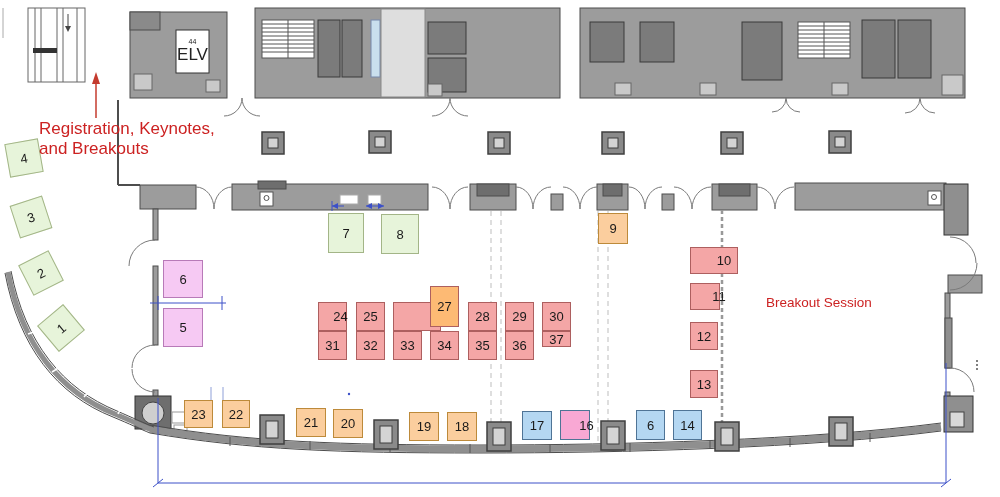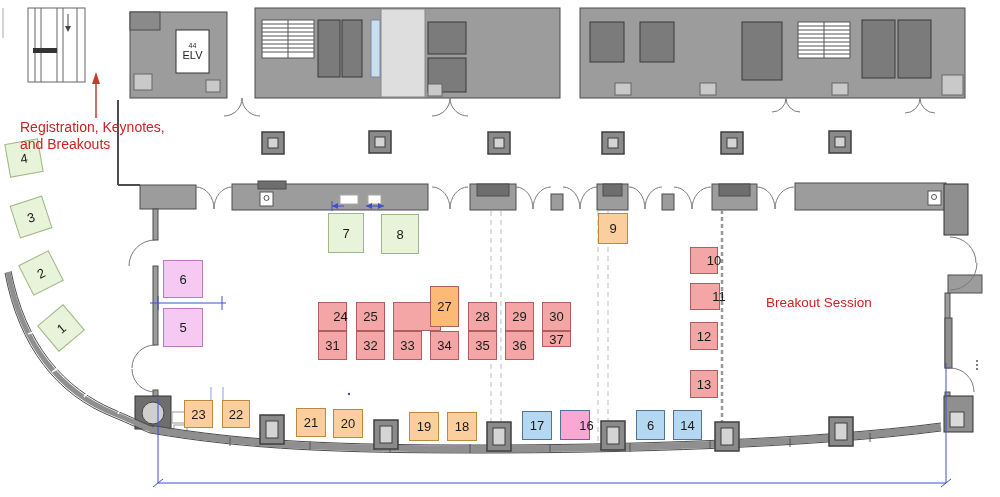--- a/index.html
+++ b/index.html
@@ -3,27 +3,27 @@
 <meta charset="utf-8">
 <style>
   html,body{margin:0;padding:0;background:#ffffff;}
   .stage{position:relative;width:1000px;height:497px;background:#fff;overflow:hidden;
          font-family:"Liberation Sans",sans-serif;}
   .stage svg{position:absolute;left:0;top:0;}
   .booth-layer{position:absolute;left:0;top:0;width:1000px;height:497px;}
   .booth{position:absolute;display:flex;align-items:center;justify-content:center;
          font-size:13px;color:#1a1a1a;box-sizing:border-box;line-height:1;}
   .annot{position:absolute;color:#cc2222;}
-  #reg-label{left:20px;top:119px;font-size:14px;line-height:1.2;}
+  #reg-label{left:39px;top:119px;font-size:17px;line-height:1.2;}
   #breakout-label{left:766px;top:295px;font-size:13.5px;}
   #elv-box{position:absolute;left:176px;top:30px;width:33px;height:43px;
            display:flex;flex-direction:column;align-items:center;justify-content:center;
            color:#222;}
   #elv-box .num{font-size:7px;}
-  #elv-box .name{font-size:11px;}
+  #elv-box .name{font-size:17px;}
 </style>
 </head>
 <body>
 
 <div class="stage">
 
   <svg width="1000" height="497" viewBox="0 0 1000 497">
 
     <g stroke="#4d4d4d" stroke-width="1" fill="#9c9c9c">
       <line x1="3" y1="8" x2="3" y2="38" stroke="#aaaaaa"></line>
@@ -272,21 +272,21 @@
   <div id="booths" class="booth-layer">
       <div class="booth" style="left: 44px; top: 311px; width: 34px; height: 34px; background: rgb(231, 244, 218); border: 1px solid rgb(163, 181, 135); transform: rotate(-40deg);">1</div>
       <div class="booth" style="left: 24px; top: 256px; width: 34px; height: 34px; background: rgb(231, 244, 218); border: 1px solid rgb(163, 181, 135); transform: rotate(-27deg);">2</div>
       <div class="booth" style="left: 14px; top: 200px; width: 34px; height: 34px; background: rgb(231, 244, 218); border: 1px solid rgb(163, 181, 135); transform: rotate(-18deg);">3</div>
       <div class="booth" style="left: 7px; top: 141px; width: 34px; height: 34px; background: rgb(231, 244, 218); border: 1px solid rgb(163, 181, 135); transform: rotate(-10deg);">4</div>
       <div class="booth" style="left: 163px; top: 308px; width: 40px; height: 39px; background: rgb(246, 201, 243); border: 1px solid rgb(184, 122, 184); transform: rotate(0deg);">5</div>
       <div class="booth" style="left: 163px; top: 260px; width: 40px; height: 38px; background: rgb(246, 201, 243); border: 1px solid rgb(184, 122, 184); transform: rotate(0deg);">6</div>
       <div class="booth" style="left: 328px; top: 213px; width: 36px; height: 40px; background: rgb(231, 244, 218); border: 1px solid rgb(163, 181, 135); transform: rotate(0deg);">7</div>
       <div class="booth" style="left: 381px; top: 214px; width: 38px; height: 40px; background: rgb(231, 244, 218); border: 1px solid rgb(163, 181, 135); transform: rotate(0deg);">8</div>
       <div class="booth" style="left: 598px; top: 213px; width: 30px; height: 31px; background: rgb(251, 206, 158); border: 1px solid rgb(189, 138, 58); transform: rotate(0deg);">9</div>
-      <div class="booth" style="left: 690px; top: 247px; width: 28px; height: 27px; background: rgb(244, 166, 166); border: 1px solid rgb(173, 95, 95); transform: rotate(0deg); padding-left: 20px;">10</div>
+      <div class="booth" style="left: 690px; top: 247px; width: 48px; height: 27px; background: rgb(244, 166, 166); border: 1px solid rgb(173, 95, 95); transform: rotate(0deg); padding-left: 20px;">10</div>
       <div class="booth" style="left: 690px; top: 283px; width: 28px; height: 27px; background: rgb(244, 166, 166); border: 1px solid rgb(173, 95, 95); transform: rotate(0deg); padding-left: 28px;">11</div>
       <div class="booth" style="left: 690px; top: 322px; width: 28px; height: 28px; background: rgb(244, 166, 166); border: 1px solid rgb(173, 95, 95); transform: rotate(0deg);">12</div>
       <div class="booth" style="left: 690px; top: 360px; width: 28px; height: 28px; background: rgb(244, 166, 166); border: 1px solid rgb(173, 95, 95); transform: rotate(0deg); margin-top: 10px;">13</div>
       <div class="booth" style="left: 673px; top: 410px; width: 29px; height: 30px; background: rgb(180, 215, 242); border: 1px solid rgb(79, 116, 150); transform: rotate(0deg);">14</div>
       <div class="booth" style="left: 636px; top: 410px; width: 29px; height: 30px; background: rgb(180, 215, 242); border: 1px solid rgb(79, 116, 150); transform: rotate(0deg);">6</div>
       <div class="booth" style="left: 560px; top: 410px; width: 30px; height: 30px; background: #f9a8d4; border: 1px solid rgb(79, 116, 150); transform: rotate(0deg); padding-left: 23px;">16</div>
       <div class="booth" style="left: 522px; top: 411px; width: 30px; height: 29px; background: rgb(180, 215, 242); border: 1px solid rgb(79, 116, 150); transform: rotate(0deg);">17</div>
       <div class="booth" style="left: 447px; top: 412px; width: 30px; height: 29px; background: rgb(251, 206, 158); border: 1px solid rgb(189, 138, 58); transform: rotate(0deg);">18</div>
       <div class="booth" style="left: 409px; top: 412px; width: 30px; height: 29px; background: rgb(251, 206, 158); border: 1px solid rgb(189, 138, 58); transform: rotate(0deg);">19</div>
       <div class="booth" style="left: 333px; top: 409px; width: 30px; height: 29px; background: rgb(251, 206, 158); border: 1px solid rgb(189, 138, 58); transform: rotate(0deg);">20</div>

